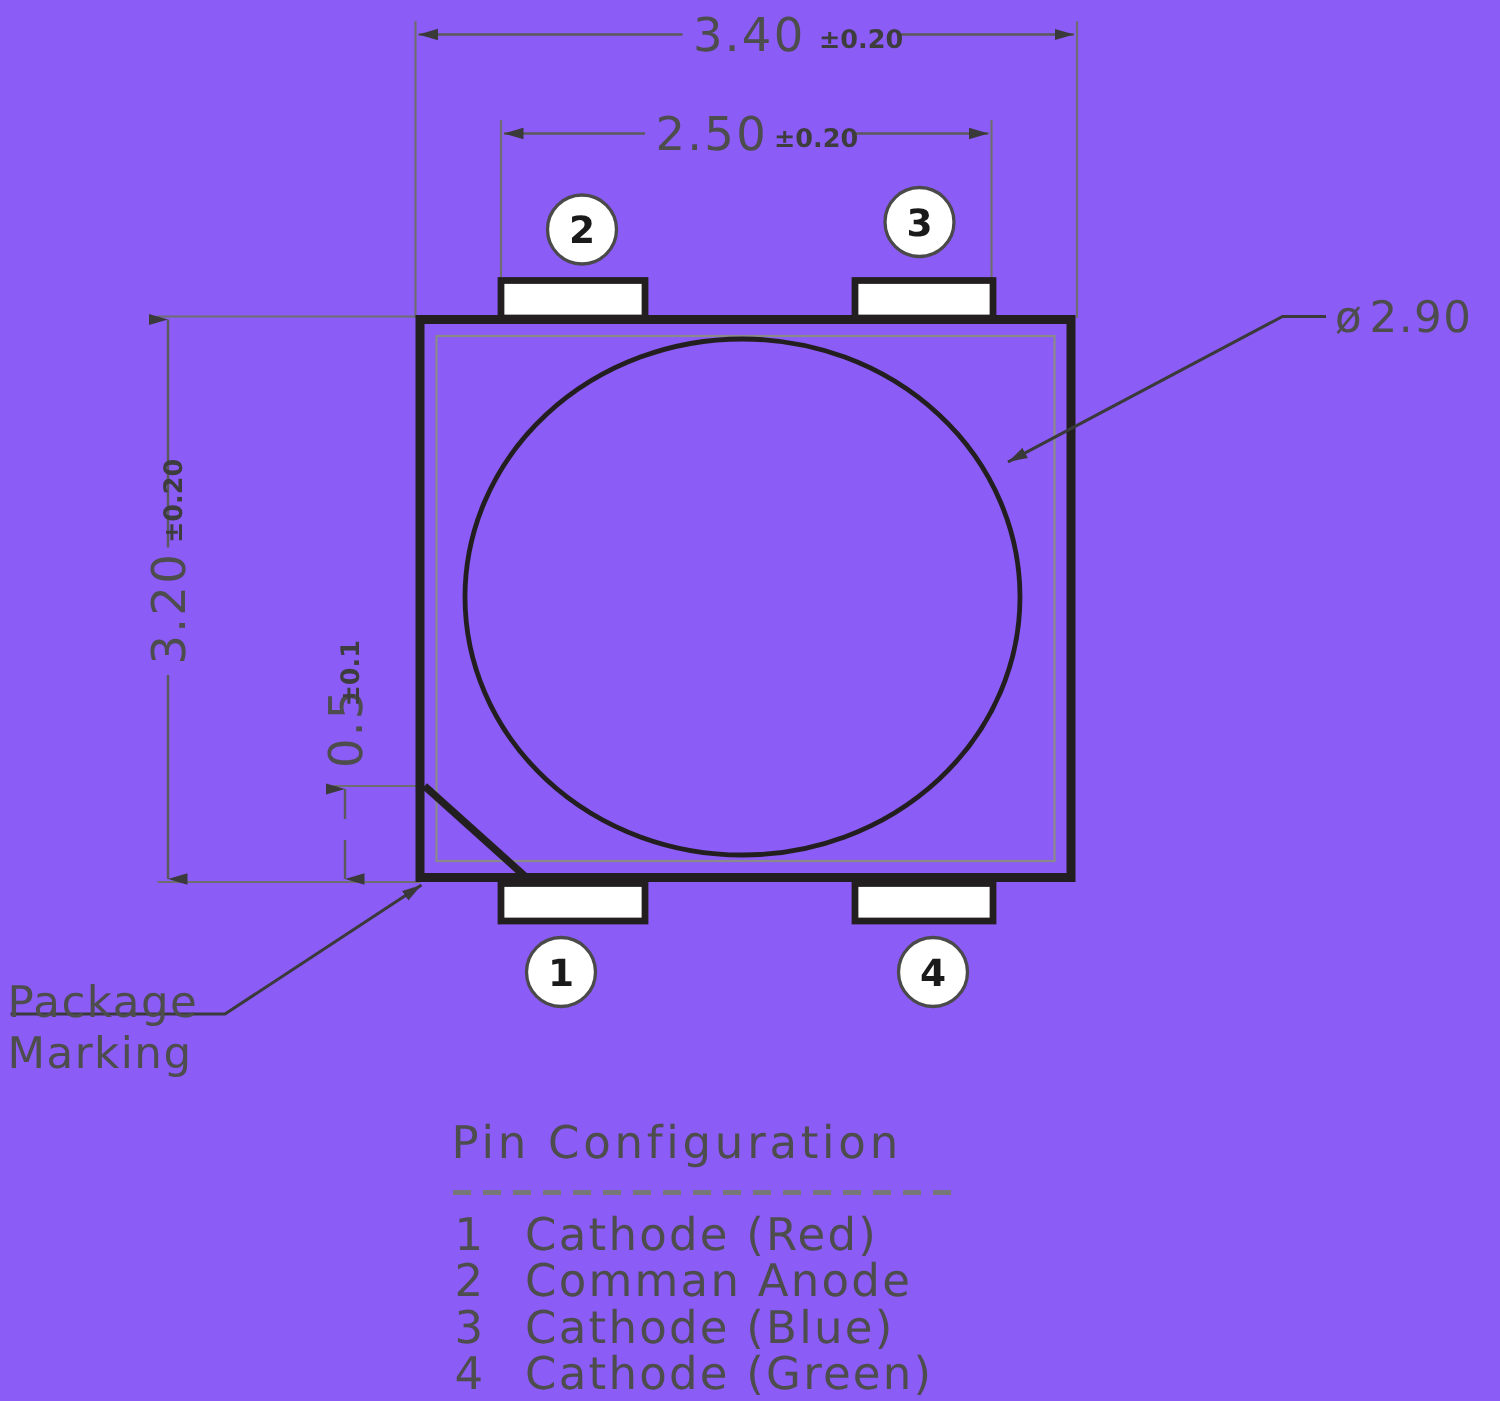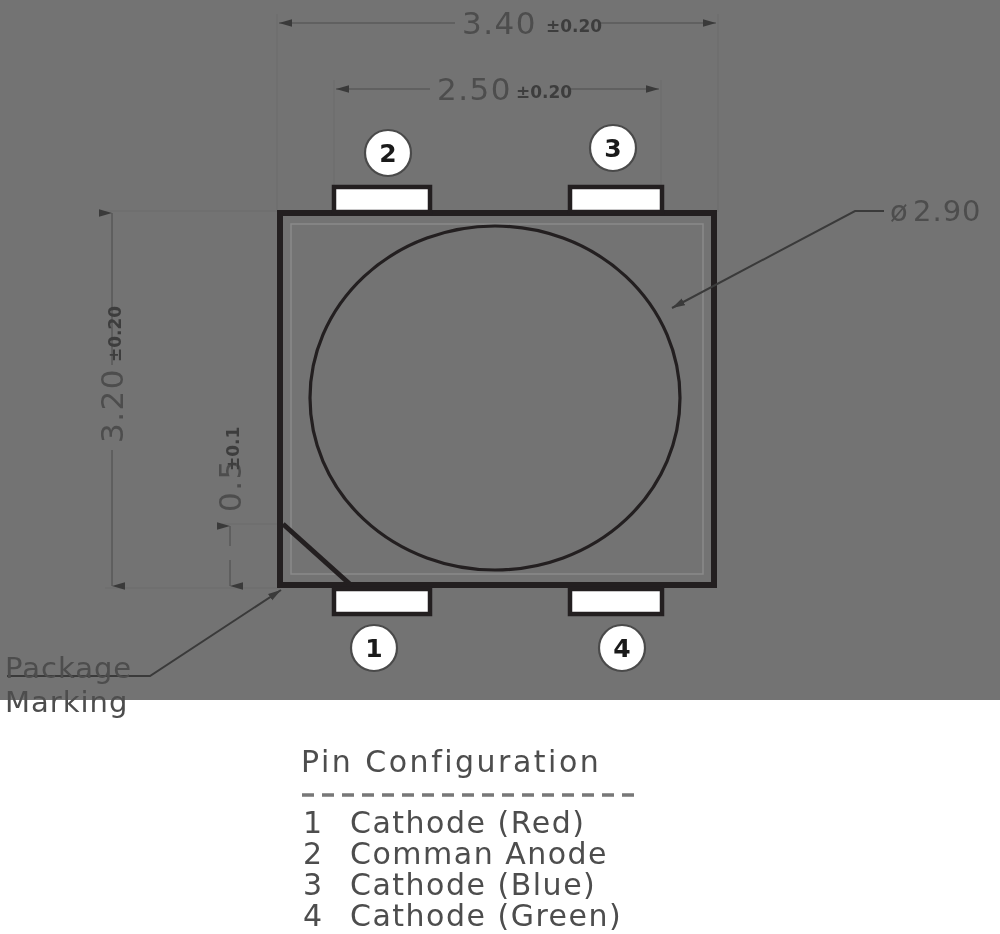--- a/index.html
+++ b/index.html
@@ -9,22 +9,22 @@
   }
   body {
     width: 1000px;
     height: 934px;
     overflow: hidden;
     font-family: "DejaVu Sans", sans-serif;
   }
   #drawing-root {
     position: relative;
     width: 1000px;
-    height: 700px;
-    background: #737373;
+    height: 934px;
+    background: #8b5cf6;
   }
   svg.drawing {
     display: block;
     width: 1000px;
     height: 934px;
   }
   .thin   { stroke: #5a5a5a; stroke-width: 1.6; fill: none; }
   .thinner{ stroke: #6e6e6e; stroke-width: 1.4; fill: none; }
   .body-outline { stroke: #231f20; stroke-width: 6; fill: none; }
   .body-inner   { stroke: #8a8a8a; stroke-width: 1.5; fill: none; }

